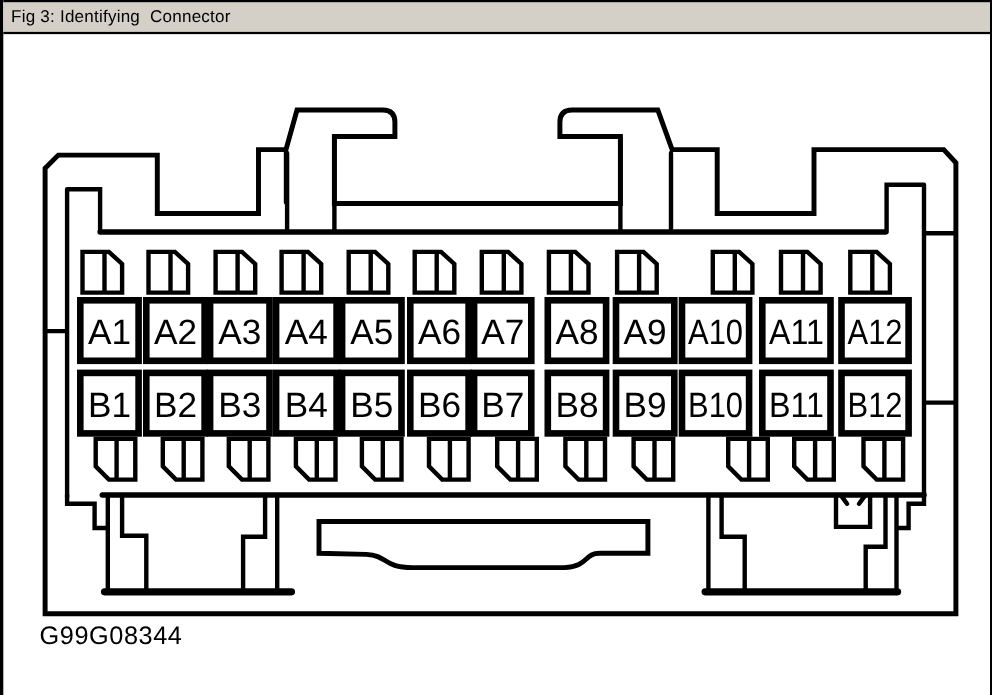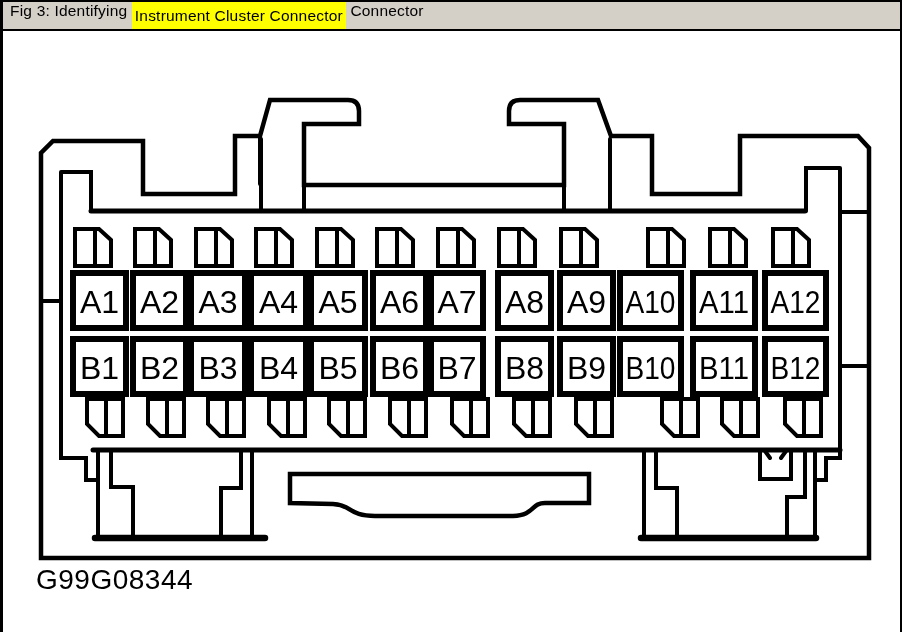--- a/index.html
+++ b/index.html
@@ -13,50 +13,50 @@
     position:relative;width:902px;height:632px;box-sizing:border-box;
     border-left:3px solid var(--line,#000);
     border-right:2px solid var(--line,#000);
     background:var(--page-bg,#ffffff);
   }
   .titlebar{
     position:absolute;top:0;left:0;right:0;height:31px;box-sizing:border-box;
     background:var(--header-bg,#d4d0c8);
     border-top:2px solid var(--line,#000);
     border-bottom:2px solid var(--line,#000);
-    display:flex;align-items:flex-start;
+    display:flex;align-items:center;
     padding-left:7px;
     font-size:15.5px;letter-spacing:.2px;
     white-space:pre;
     z-index:2;
   }
   .titlebar mark{
     background:var(--hl,#ffff00);
     color:var(--text,#000);
     display:inline-block;height:27px;line-height:27px;padding:0 3px;
   }
   svg.diagram{position:absolute;top:0;left:0;z-index:1}
   #housing path{fill:none;stroke:var(--line,#000);stroke-linecap:round}
   .w4{stroke-width:4px}
   .w45{stroke-width:4.5px}
   .w5{stroke-width:5px}
   .w65{stroke-width:6.5px}
   svg text{font-family:"Liberation Sans",sans-serif}
   .fig-code{
     position:absolute;left:33px;top:564px;
-    font-size:28px;letter-spacing:.5px;z-index:2;
+    font-size:23px;letter-spacing:.5px;z-index:2;
   }
 </style>
 </head>
 <body>
 
 <div class="page">
 
   <header class="titlebar">
-    <span>Fig 3: Identifying </span><mark>Instrument Cluster Connector</mark><span> Connector</span>
+    <span>Fig 3: Identifying </span><span> Connector</span>
   </header>
 
   <svg class="diagram" width="902" height="632" viewBox="0 0 902 632" id="connector-svg">
 
     <g id="housing">
 
       <path class="w45" d="M38 558 V153 L50 141 H140 V194 H232 V136 H257 L267 100 H345 Q356 100 356 111 V124 H301 V185 H561 V124 H506 V111 Q506 100 517 100 H595 L608 136 H649 V194 H737 V136 H855 L866 148 V558 Z"></path>
 
       <path class="w5" d="M88 211 H802"></path>
 

